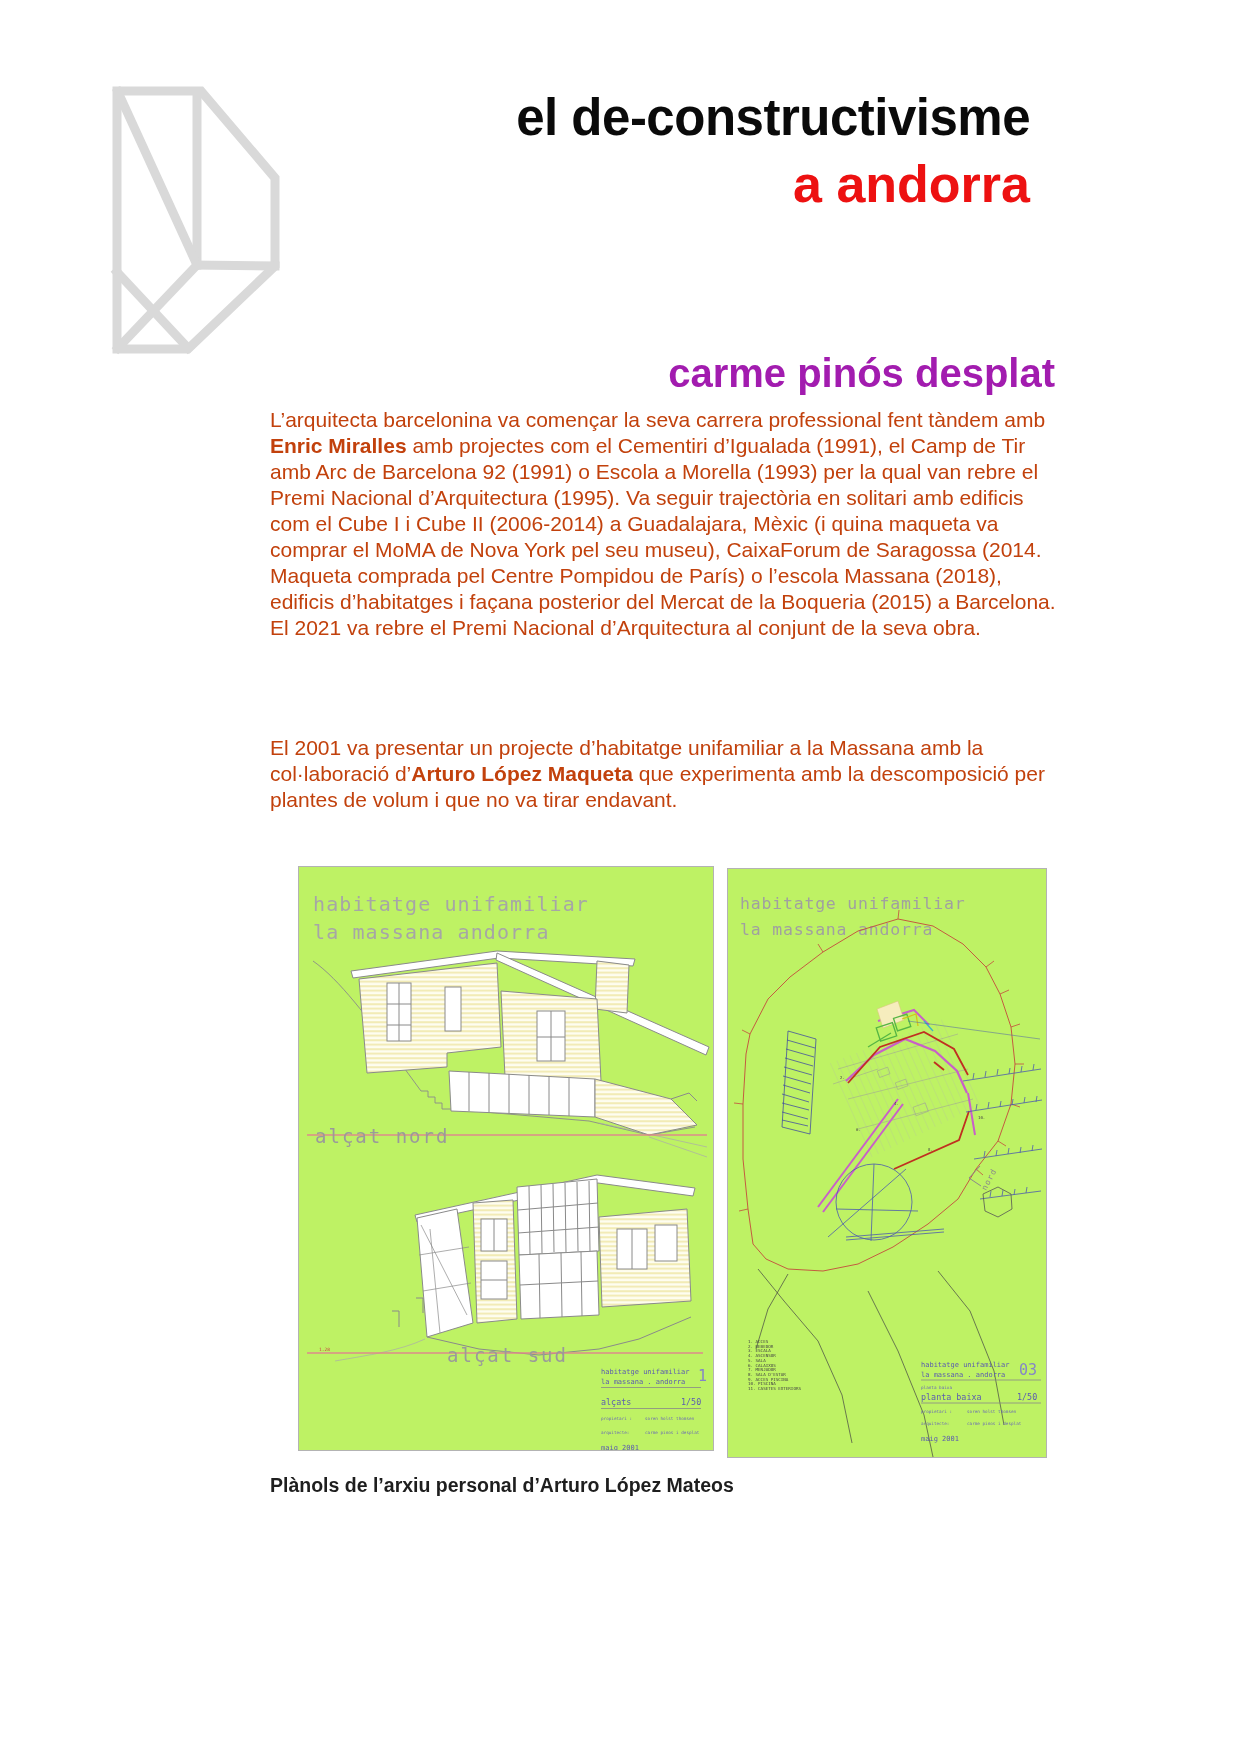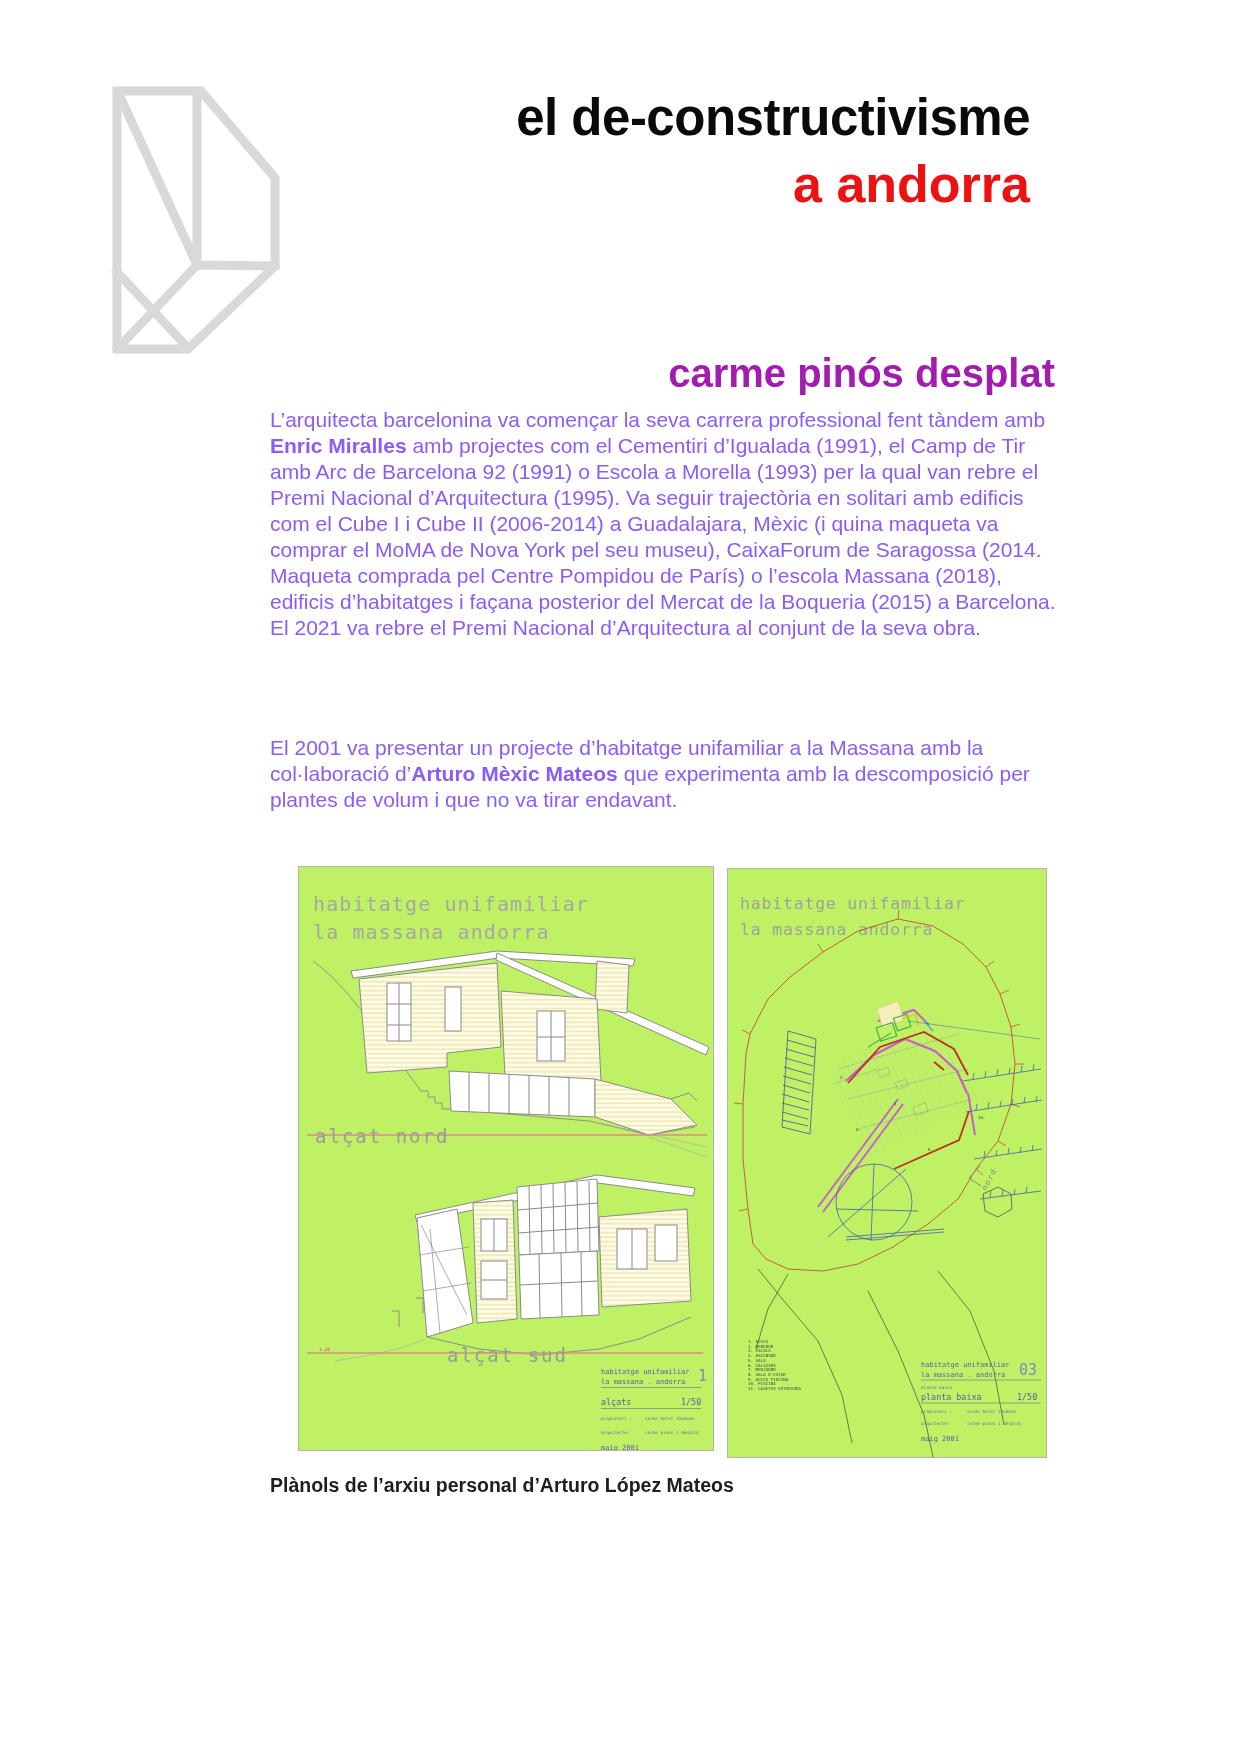--- a/index.html
+++ b/index.html
@@ -14,21 +14,21 @@
     line-height:1; letter-spacing:-0.5px; white-space:nowrap;
   }
   .title-red {
     top:158px; right:221px; font-size:52px; font-weight:bold; color:#ed1111;
     line-height:1; white-space:nowrap;
   }
   .author {
     top:337px; right:196px; font-size:40px; font-weight:bold; color:#a21caf;
     line-height:1; white-space:nowrap;margin-top:16px;
   }
-  .body-text { left:270px; top:407px; width:790px; color:#8b5cf6;
+  .body-text { left:270px; top:407px; width:790px; color:#c2410c;
     font-size:21px; line-height:26px; }
   .para + .para { margin-top:94px; }
   .caption { left:270px; top:1474px; font-size:19.5px; color:#1e1e1e;font-weight:bold; }
   .page-number { left:1030px; top:1535px; font-size:19px; color:#333; }
   .panel { position:absolute; background:#bef264; border:1px solid #b3b3b3; }
   .panel svg { display:block; }
   
   text { font-family:"DejaVu Sans Mono", monospace; }
   .cad-lg { font-size:20px; letter-spacing:1.1px; fill:#a6a6a6; }
   .cad-rg { font-size:16.5px; letter-spacing:0.8px; fill:#a0a0a0; }
@@ -57,21 +57,21 @@
       <line x1="89" y1="189" x2="10" y2="272"></line>
     </g>
   </svg>
 
   <div class="abs title-black">el de-constructivisme</div>
   <div class="abs title-red">a andorra</div>
   <div class="abs author">carme pinós desplat</div>
 
   <div class="abs body-text" id="paragraphs">
       <div class="para"><span>L’arquitecta barcelonina va començar la seva carrera professional fent tàndem amb </span><strong>Enric Miralles</strong><span> amb projectes com el Cementiri d’Igualada (1991), el Camp de Tir amb Arc de Barcelona 92 (1991) o Escola a Morella (1993) per la qual van rebre el Premi Nacional d’Arquitectura (1995). Va seguir trajectòria en solitari amb edificis com el Cube I i Cube II (2006-2014) a Guadalajara, Mèxic (i quina maqueta va comprar el MoMA de Nova York pel seu museu), CaixaForum de Saragossa (2014. Maqueta comprada pel Centre Pompidou de París) o l’escola Massana (2018), edificis d’habitatges i façana posterior del Mercat de la Boqueria (2015) a Barcelona. El 2021 va rebre el Premi Nacional d’Arquitectura al conjunt de la seva obra.</span></div>
-      <div class="para"><span>El 2001 va presentar un projecte d’habitatge unifamiliar a la Massana amb la col·laboració d’</span><strong>Arturo Mèxic Mateos</strong><span> que experimenta amb la descomposició per plantes de volum i que no va tirar endavant.</span></div>
+      <div class="para"><span>El 2001 va presentar un projecte d’habitatge unifamiliar a la Massana amb la col·laboració d’</span><strong>Arturo López Maqueta</strong><span> que experimenta amb la descomposició per plantes de volum i que no va tirar endavant.</span></div>
     </div>
 
   <div class="panel" style="left:298px; top:866px; width:414px; height:583px;">
   <svg viewBox="0 0 414 583" width="414" height="583">
     <defs>
       <pattern id="yh1" width="8" height="4.5" patternUnits="userSpaceOnUse">
         <rect width="8" height="4.5" fill="#fefdf0"></rect>
         <line x1="0" y1="1.2" x2="8" y2="1.2" stroke="#f0e9ad" stroke-width="1.8"></line>
       </pattern>
     </defs>

